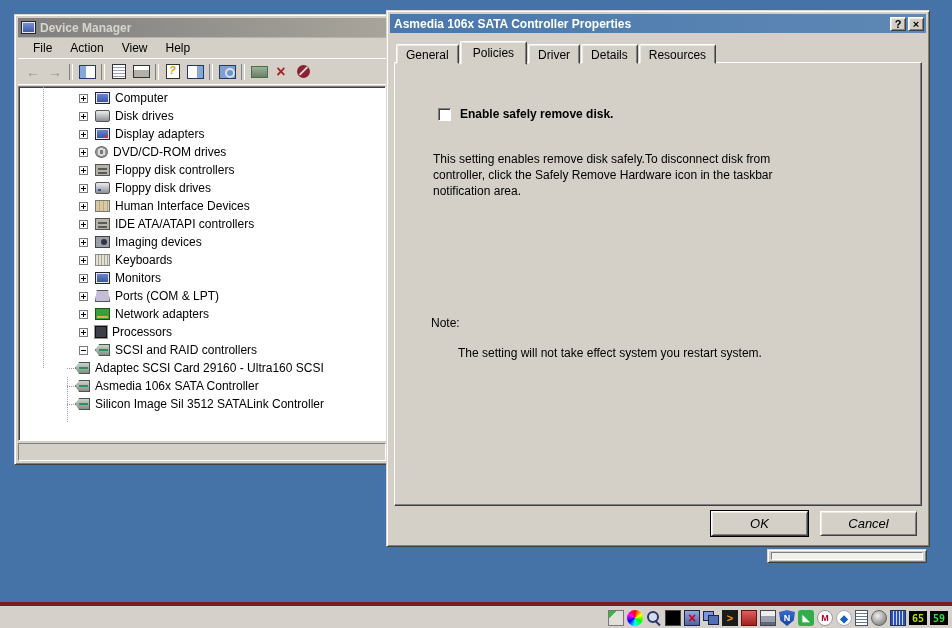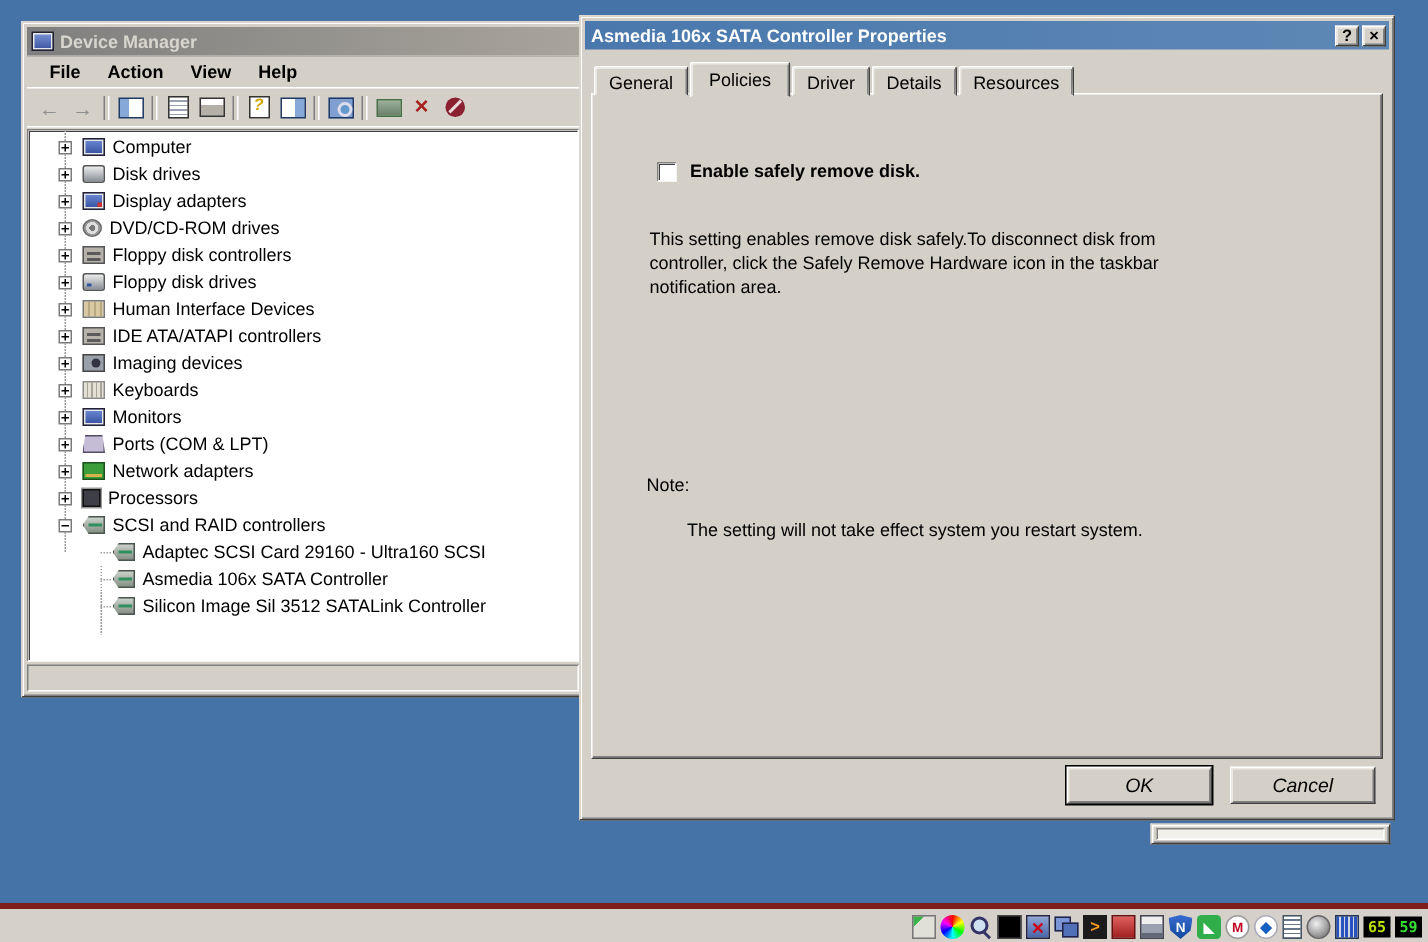--- a/index.html
+++ b/index.html
@@ -18,21 +18,21 @@
   .dm-window{position:absolute;left:14px;top:14px;width:376px;height:451px;z-index:1;
              padding:3px;box-sizing:border-box;display:flex;flex-direction:column;justify-content:flex-end;}
   .titlebar{height:19px;flex:none;display:flex;align-items:center;gap:4px;padding:0 3px;
             font-weight:bold;font-size:12px;}
   .titlebar.inactive{background:linear-gradient(to right,#7f7f7f,#a8a49b);color:#d8d5ce;}
   .titlebar.active{background:linear-gradient(to right,#4a78ad,#5e88b5);color:#fff;}
   .dm-app-icon{width:13px;height:11px;flex:none;border:1px solid #223;
                background:linear-gradient(#7d96d8,#3a54a0);box-shadow:inset 0 0 0 1px #e8e8e8;}
   .menubar{height:21px;flex:none;display:flex;align-items:center;padding-left:6px;
            border-bottom:1px solid #fff;box-shadow:0 1px 0 #b7b3ab inset;}
-  .menu-item{padding:2px 9px;font-weight:bold;}
+  .menu-item{padding:2px 9px;}
   .toolbar{height:25px;flex:none;display:flex;align-items:center;padding-left:4px;
            border-bottom:1px solid #fff;}
   .tsep{width:2px;height:16px;border-left:1px solid #808080;border-right:1px solid #ffffff;margin:0 3px;}
   .ti{width:22px;height:18px;display:flex;align-items:center;justify-content:center;font-weight:bold;}
   .ti.back::after{content:'←';color:#8f8f8f;font-size:14px;}
   .ti.forward::after{content:'→';color:#8f8f8f;font-size:14px;}
   .ti i{display:block;}
   .ti.show-console-tree i{width:15px;height:12px;border:1px solid #223a66;background:linear-gradient(to right,#86a8d8 6px,#fff 6px);}
   .ti.show-detail-pane i{width:15px;height:12px;border:1px solid #223a66;background:linear-gradient(to left,#86a8d8 6px,#fff 6px);}
   .ti.properties i{width:12px;height:13px;border:1px solid #333;background:repeating-linear-gradient(#fff 0 2px,#9aa0b5 2px 3px);}
@@ -44,21 +44,21 @@
   .ti.update-driver i{width:15px;height:10px;border:1px solid #467046;background:linear-gradient(#9cb09c,#6a7f6a);}
   .ti.uninstall::after{content:'×';color:#a82020;font-size:16px;line-height:1;}
   .ti.disable i{width:13px;height:13px;border-radius:50%;background:#8a2030;position:relative;}
   .ti.disable i::after{content:'';position:absolute;left:1px;top:5px;width:11px;height:2px;background:#e8d8d8;transform:rotate(-45deg);}
 
   .tree-panel{flex:1;margin-top:1px;background:#fff;position:relative;overflow:hidden;
               border:1px solid;border-color:#808080 #ffffff #ffffff #808080;
               box-shadow:inset 1px 1px 0 #404040;padding-top:2px;box-sizing:border-box;}
   .vline{position:absolute;width:1px;background-image:repeating-linear-gradient(to bottom,#9a9a9a 0 1px,transparent 1px 2px);}
   .trow{position:relative;height:18px;display:flex;align-items:center;white-space:nowrap;}
-  .trow.l0{padding-left:20px;}
+  .trow.l0{padding-left:20px;margin-left:40px;}
   .trow.l1{padding-left:56px;}
   .trow.l1::before{content:'';position:absolute;left:48px;top:9px;width:7px;border-top:1px dotted #9a9a9a;}
   .expander{box-sizing:border-box;width:9px;height:9px;background:#fff;border:1px solid #7b7b7b;
             position:relative;flex:none;margin-right:7px;z-index:2;}
   .expander::before{content:'';position:absolute;left:1px;top:3px;width:5px;height:1px;background:#000;}
   .expander.plus::after{content:'';position:absolute;left:3px;top:1px;width:1px;height:5px;background:#000;}
 
   .ticon{width:15px;height:12px;flex:none;margin-right:5px;box-sizing:border-box;position:relative;}
   .ticon.computer,.ticon.monitor,.ticon.display{border:1px solid #223;background:linear-gradient(#6d8ad6,#35509c);box-shadow:inset 0 0 0 1px #e6e6e6;}
   .ticon.display::after{content:'';position:absolute;right:1px;bottom:1px;width:3px;height:3px;background:#c33;}

